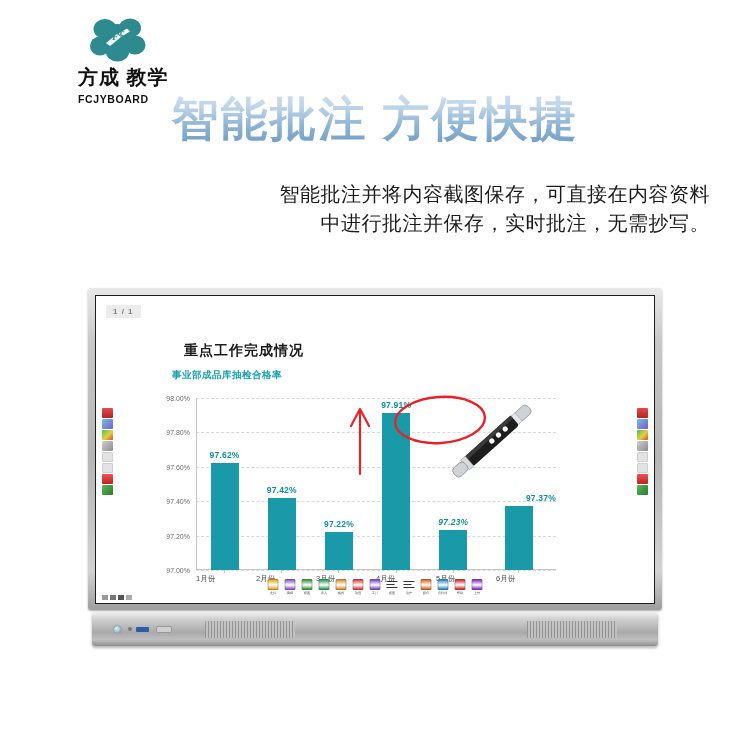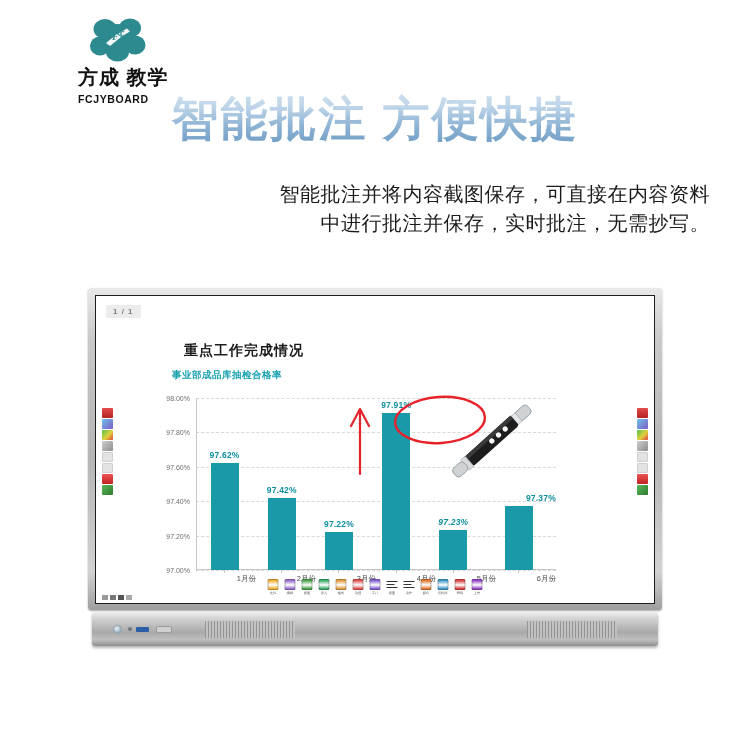--- a/index.html
+++ b/index.html
@@ -108,21 +108,21 @@
     position:absolute; left:0; width:100%; height:0;
     border-top:1px dashed #d8d8d8;
   }
   .axis-v { position:absolute; left:0; top:0; width:1px; height:100%; background:#c6c6c6; }
   .axis-h { position:absolute; left:0; bottom:0; width:100%; height:1px; background:#c6c6c6; }
   .bars { position:absolute; left:0; bottom:0; width:100%; height:100%; display:flex; align-items:flex-end; }
   .bar-slot { flex:1; display:flex; flex-direction:column; align-items:center; justify-content:flex-end; height:100%; position:relative; }
   .bar-val { font-size:8.5px; font-weight:bold; color:#0e8f9c; margin-bottom:3px; letter-spacing:0.2px; }
   .bar-rect { width:28px; background:#1a9aa8; }
   .xaxis { position:absolute; left:0; top:176px; width:360px; display:flex; }
-  .xaxis span { flex:1; text-align:right; font-size:7.5px; color:#4a4a4a; }
+  .xaxis span { flex:1; text-align:left; font-size:7.5px; color:#4a4a4a; }
   .tick { position:absolute; bottom:-3px; width:1px; height:3px; background:#c6c6c6; }
 
   
   .anno-arrow { position:absolute; left:252px; top:108px; width:24px; height:72px; }
   .anno-ellipse { position:absolute; left:296px; top:98px; width:100px; height:52px; }
   .stylus { position:absolute; left:345px; top:100px; width:98px; height:92px; }
 
   
   .bottom-tb {
     position:absolute; left:50%; transform:translateX(-50%); bottom:8px;

